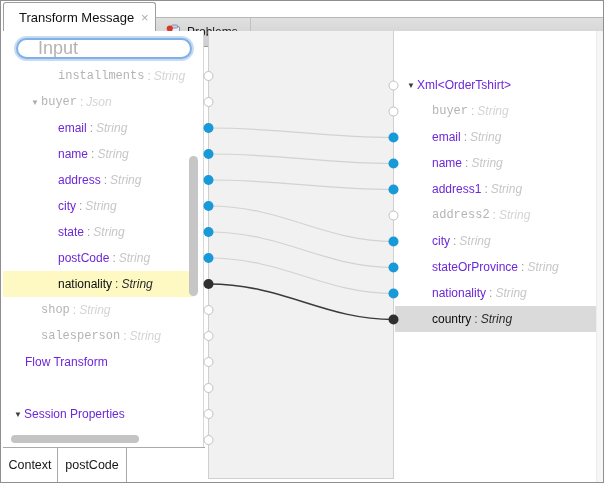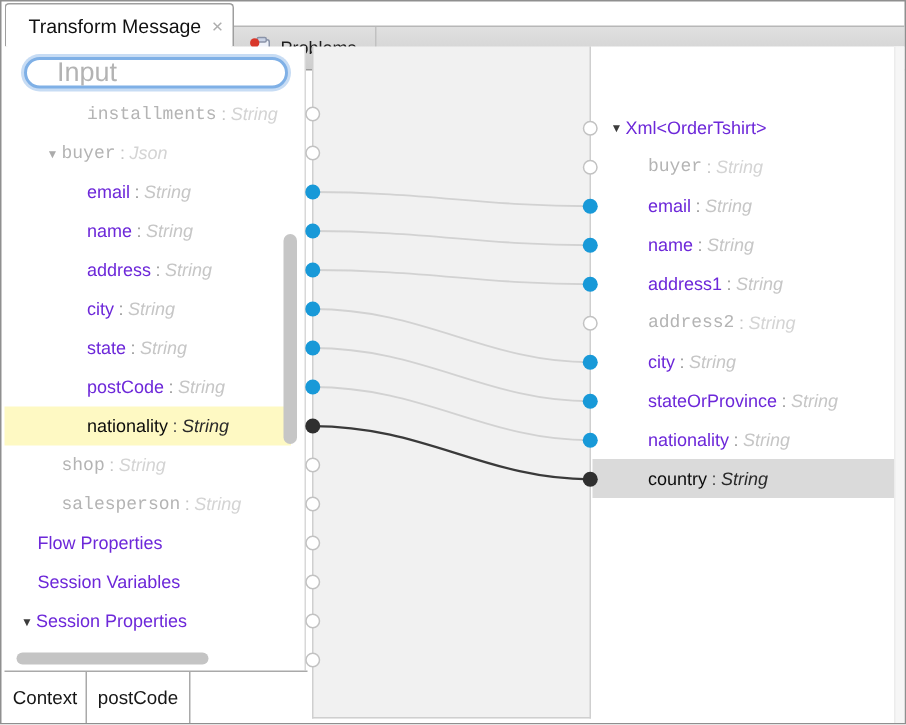--- a/index.html
+++ b/index.html
@@ -166,24 +166,21 @@
       <span class="nm">shop</span>
         <span class="sep">:</span>
         <span class="ty">String</span>
       </div>
     <div class="lrow ind1 gr" style="top:292px">
       <span class="nm">salesperson</span>
         <span class="sep">:</span>
         <span class="ty">String</span>
       </div>
     <div class="lrow ind0" style="top:318px">
-      <span class="nm">Flow Properties</span>
-      </div>
-    <div class="lrow ind0" style="top:344px">
-      <span class="nm">Session Variables</span>
+      <span class="nm">Flow Transform</span>
       </div>
     <div class="lrow ind0 has-arrow" style="top:370px">
       <span class="arrow">▼</span>
         <span class="nm">Session Properties</span>
       </div>
 
     <div class="v-scroll"></div>
     <div class="h-scroll"></div>
   </div>
 

